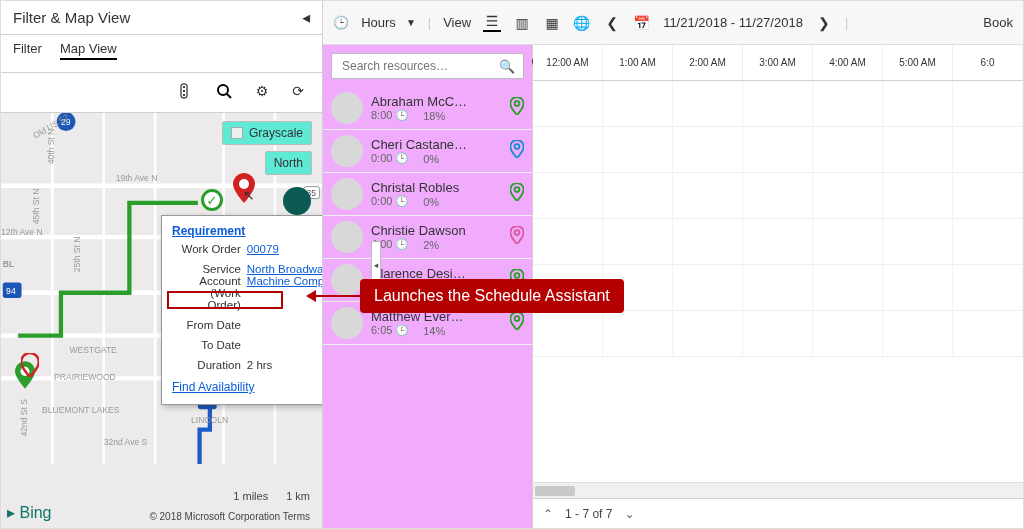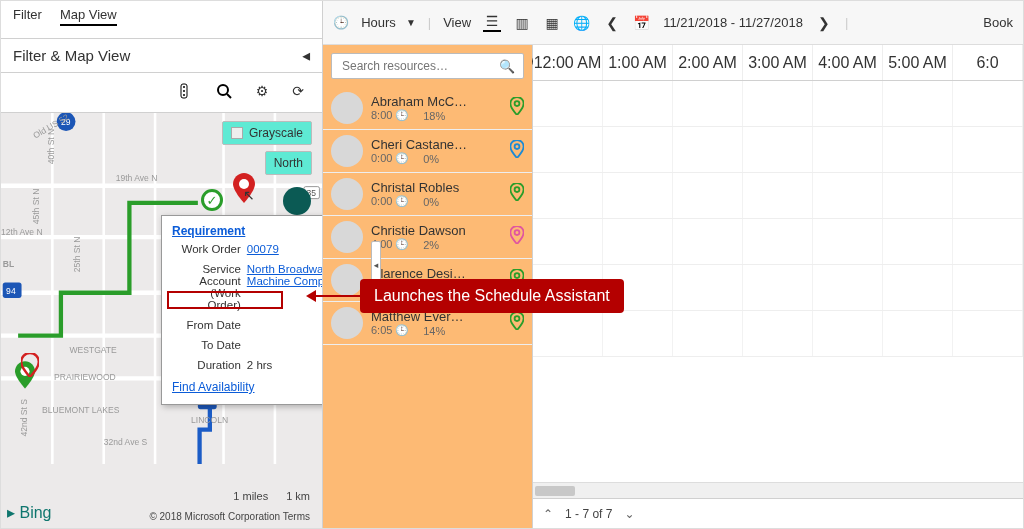--- a/index.html
+++ b/index.html
@@ -66,62 +66,62 @@
   #right{flex:1;display:flex;flex-direction:column;background:#f7f7f7}
   #top-toolbar{display:flex;align-items:center;gap:12px;padding:6px 10px;border-bottom:1px solid #ddd;height:44px}
   #top-toolbar .sep{color:#ccc}
   .tb-group{display:flex;align-items:center;gap:10px}
   .view-ico{width:18px;height:18px;display:flex;align-items:center;justify-content:center;cursor:pointer;font-size:14px}
   .view-ico.active{border-bottom:2px solid #000;padding-bottom:2px}
   .date-range{font-size:13px}
   .far-right{margin-left:auto}
 
   #grid-area{flex:1;display:flex;overflow:hidden}
-  #resources{width:210px;background:#fdba74;border-right:1px solid var(--panel-border);display:flex;flex-direction:column}
+  #resources{width:210px;background:#f0abfc;border-right:1px solid var(--panel-border);display:flex;flex-direction:column}
   #search-row{display:flex;align-items:center;gap:8px;padding:8px}
   .search-box{flex:1;display:flex;align-items:center;border:1px solid #bbb;border-radius:2px;padding:4px 8px;background:#fff}
   .search-box input{border:none;outline:none;flex:1;font-size:12px;color:#666}
   .res-list{flex:1;overflow:hidden}
   .res-row{display:flex;align-items:center;gap:8px;padding:5px 8px;border-bottom:1px solid #eee}
   .avatar{width:32px;height:32px;border-radius:50%;background:var(--avatar);flex:none;display:flex;align-items:center;justify-content:center;font-size:9px;color:#666}
   .res-info{flex:1;min-width:0}
   .res-name{font-size:13px;color:#333;white-space:nowrap;overflow:hidden;text-overflow:ellipsis}
   .res-sub{font-size:11px;color:#666;display:flex;gap:14px;align-items:center}
   .res-pin{font-size:16px}
   .pin-color-0{color:#2a9d2a}.pin-color-1{color:#1b8ad6}.pin-color-2{color:#2a9d2a}
   .pin-color-3{color:#e055a0}.pin-color-4{color:#2a9d2a}.pin-color-5{color:#2a9d2a}
 
   #timeline{flex:1;display:flex;flex-direction:column;background:#fff;overflow:hidden}
   #time-header{display:flex;border-bottom:1px solid var(--panel-border);height:36px}
-  .time-cell{width:70px;border-right:1px solid #eee;display:flex;align-items:center;justify-content:center;font-size:16px;color:#333;flex:none}
+  .time-cell{width:70px;border-right:1px solid #eee;display:flex;align-items:center;justify-content:center;font-size:10px;color:#333;flex:none}
   #time-body{flex:1;overflow:hidden;position:relative}
   #time-body .row{height:46px;border-bottom:1px solid #eee;display:flex}
   #time-body .cell{width:70px;border-right:1px solid #f2f2f2;flex:none}
 
   #scrollbar{height:16px;background:#f0f0f0;border-top:1px solid #ddd;position:relative}
   #scrollbar .thumb{position:absolute;left:2px;top:3px;width:40px;height:10px;background:#c8c8c8;border-radius:2px}
 
   #pager{height:30px;display:flex;align-items:center;padding:4px 10px;gap:12px;background:#fff;border-top:1px solid var(--panel-border);font-size:12px;color:#444}
   #pager .nav{cursor:pointer;font-size:12px;color:#666}
 
   .edge-handle{position:absolute;top:50%;width:10px;height:48px;background:#fff;border:1px solid #bbb;border-radius:2px;display:flex;align-items:center;justify-content:center;font-size:9px;color:#555;transform:translateY(-50%)}
 </style>
 </head>
 <body>
 
 <div id="app">
 
   <div id="left">
+    <div id="left-header">
+      <span class="title">Filter &amp; Map View</span>
+      <span class="chevron">◀</span>
+    </div>
     <div id="left-tabs">
       <span class="tab">Filter</span>
       <span class="tab underline">Map View</span>
-    </div>
-    <div id="left-header">
-      <span class="title">Filter &amp; Map View</span>
-      <span class="chevron">◀</span>
     </div>
     <div id="left-toolstrip">
       <span class="tool-ico">
         <svg width="16" height="16" viewBox="0 0 16 16">
             <rect x="5" y="1" width="6" height="14" rx="2" fill="none" stroke="#000"></rect>
             <circle cx="8" cy="4" r="1" fill="#000"></circle>
             <circle cx="8" cy="8" r="1" fill="#000"></circle>
             <circle cx="8" cy="12" r="1" fill="#000"></circle>
           </svg>
       </span>

